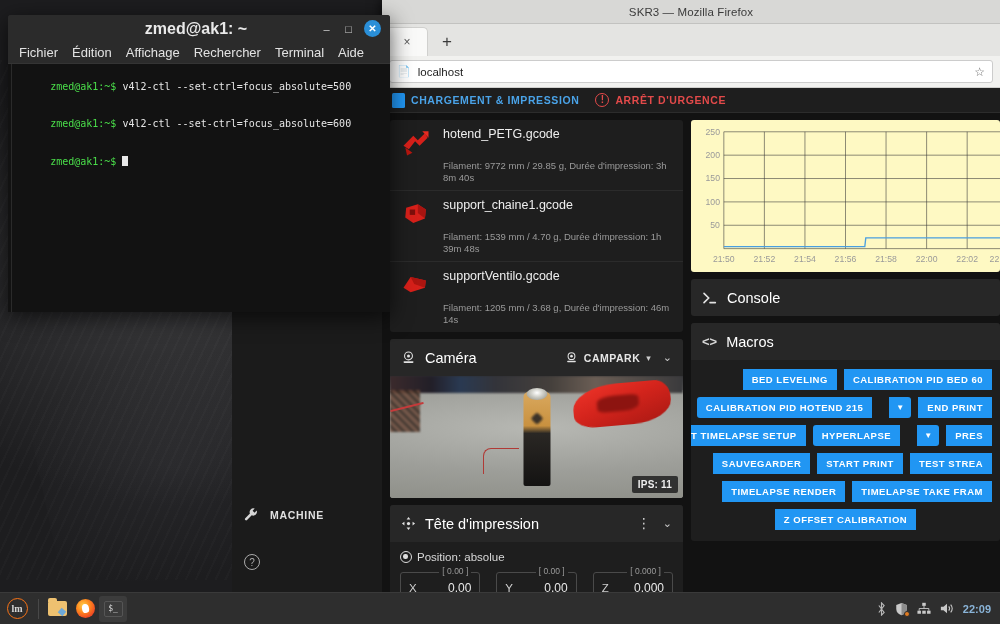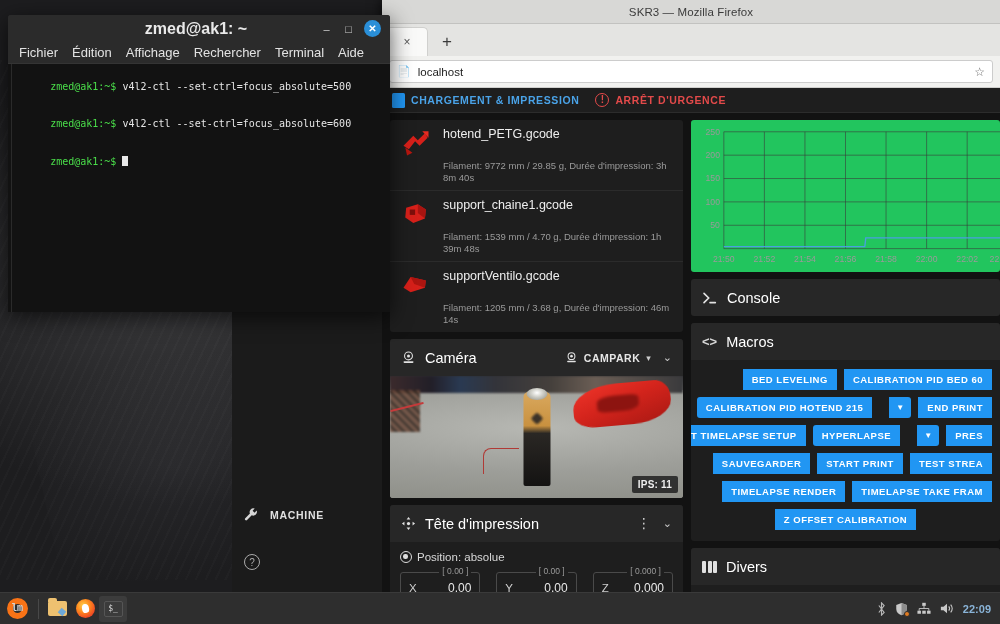--- a/index.html
+++ b/index.html
@@ -214,21 +214,21 @@
   }
   .th-btns { display: flex; gap: 8px; justify-content: center; margin-top: 9px; }
   .btn-orange {
     background: #f59c12; color: #fff; border: none; border-radius: 3px;
     height: 24px; padding: 0 12px; font-size: 10.5px; font-weight: bold;
     display: flex; align-items: center; gap: 5px; letter-spacing: .5px;
     font-family: "Liberation Sans", sans-serif;
   }
 
   
-  .chart-wrap { height: 152px; position: relative; padding: 4px 0 0 0; background: #22c55e; }
+  .chart-wrap { height: 152px; position: relative; padding: 4px 0 0 0; background: #fef9c3; }
   .chart-svg { width: 100%; height: 100%; display: block; }
 
   
   .macros-body { padding: 9px 8px 11px; }
   .mrow { display: flex; gap: 7px; justify-content: flex-end; margin-bottom: 7px; }
   .mrow:last-child { margin-bottom: 0; }
   .btn-blue {
     background: #2196f3; color: #fff; border: none; border-radius: 0;
     height: 21px; padding: 0 9px; font-size: 9.5px; font-weight: bold;
     letter-spacing: .5px; white-space: nowrap; display: flex;
@@ -318,23 +318,23 @@
   
   #taskbar {
     position: absolute; left: 0; bottom: 0; width: 1000px; height: 32px;
     background: #2e2e2e; display: flex; align-items: center; z-index: 20;
     border-top: 1px solid #3a3a3a;
   }
   .tb-mint {
     width: 34px; height: 32px; display: flex; align-items: center; justify-content: center;
   }
   .mint-logo {
-    width: 21px; height: 21px; border: 6px solid #f97316; border-radius: 50%;
+    width: 21px; height: 21px; border: 1px solid #f97316; border-radius: 50%;
     display: flex; align-items: center; justify-content: center;
-    color: #d6d6d6; font-size: 10px; font-weight: bold; font-family: Liberation Mono, monospace;
+    color: #d6d6d6; font-size: 10px; font-weight: bold; font-family: Liberation Serif, serif;
   }
   .tb-sep { width: 1px; height: 20px; background: #484848; margin: 0 4px; }
   .launcher { width: 28px; height: 32px; display: flex; align-items: center; justify-content: center; }
   .ico-folder {
     width: 19px; height: 15px; background: #eec170; border-radius: 2px 2px 2px 2px;
     position: relative;
   }
   .ico-folder::before {
     content: ""; position: absolute; left: 0; top: -3px; width: 9px; height: 4px;
     background: #eec170; border-radius: 2px 2px 0 0;
@@ -664,33 +664,20 @@
               <button class="btn-blue">TIMELAPSE RENDER</button>
               <button class="btn-blue">TIMELAPSE TAKE FRAM</button>
             </div>
 
             <div class="mrow" style="justify-content:center">
               <button class="btn-blue">Z OFFSET CALIBRATION</button>
             </div>
           </div>
         </div>
 
-        <div class="card">
-          <div class="card-head">
-            <span class="ico-sliders">
-              <i></i>
-                <i></i>
-                <i></i>
-            </span>
-            <span class="title">Divers</span>
-          </div>
-          <div class="divers-body">
-            
-          </div>
-        </div>
 
       </div>
     </div>
   </div>
 </div>
 
 <div id="terminal">
   <div class="term-title">
     <span class="t">zmed@ak1: ~</span>
     <div class="term-btns">

